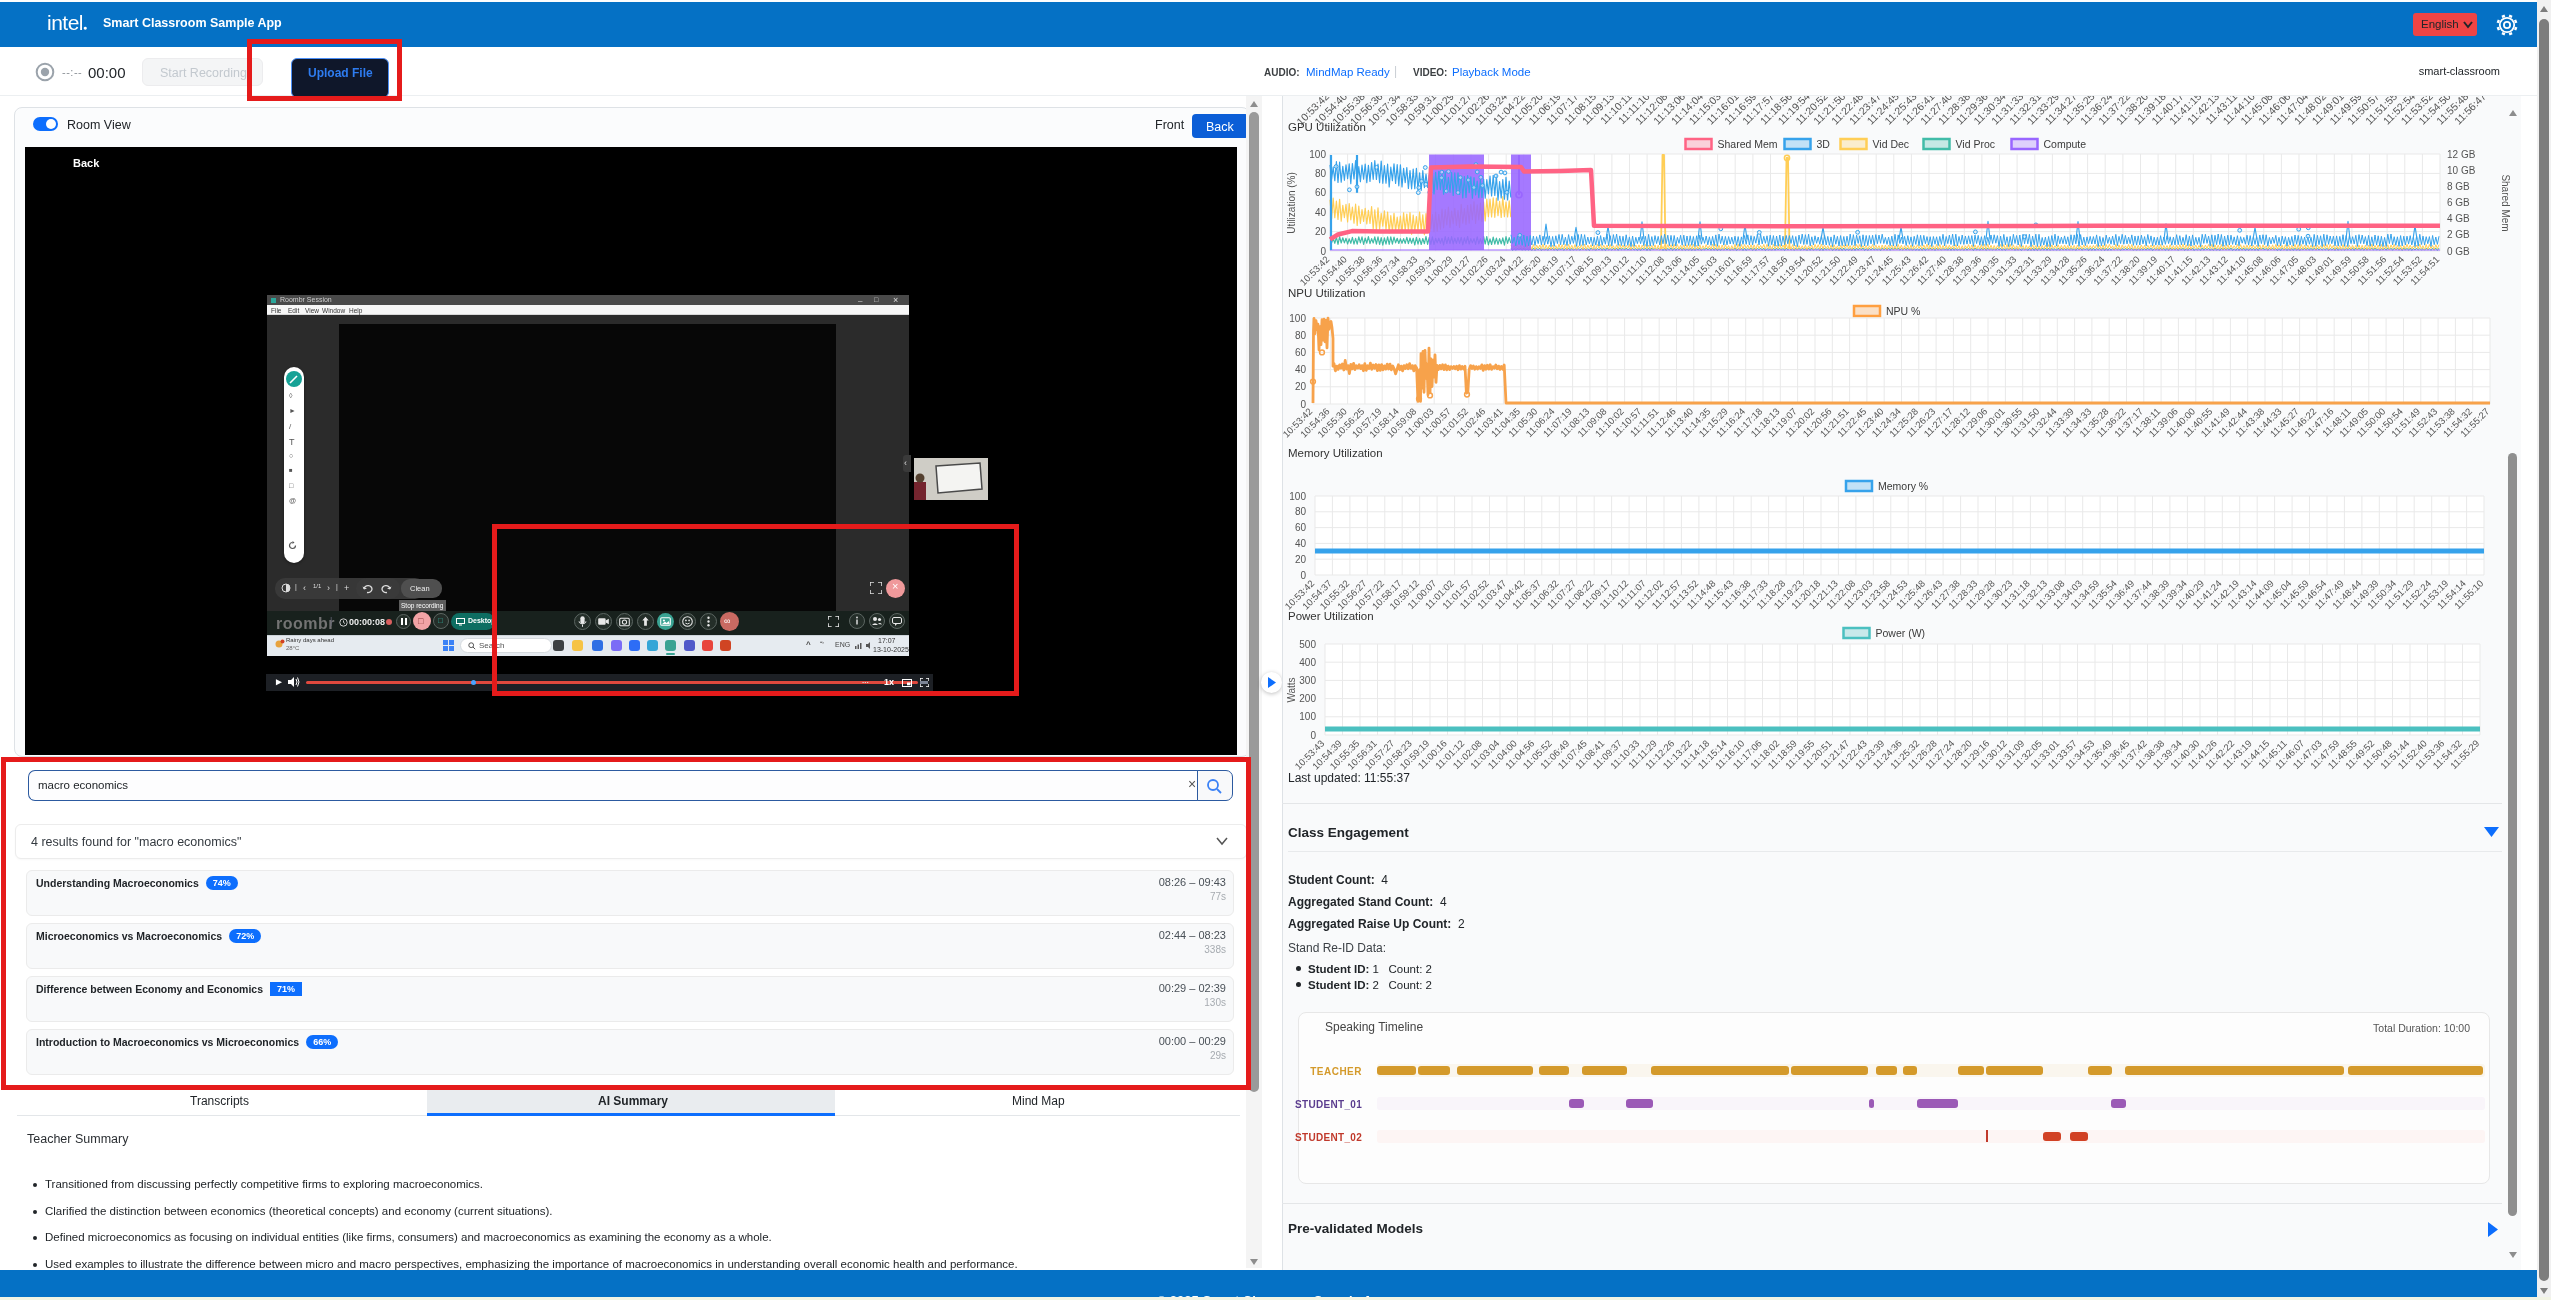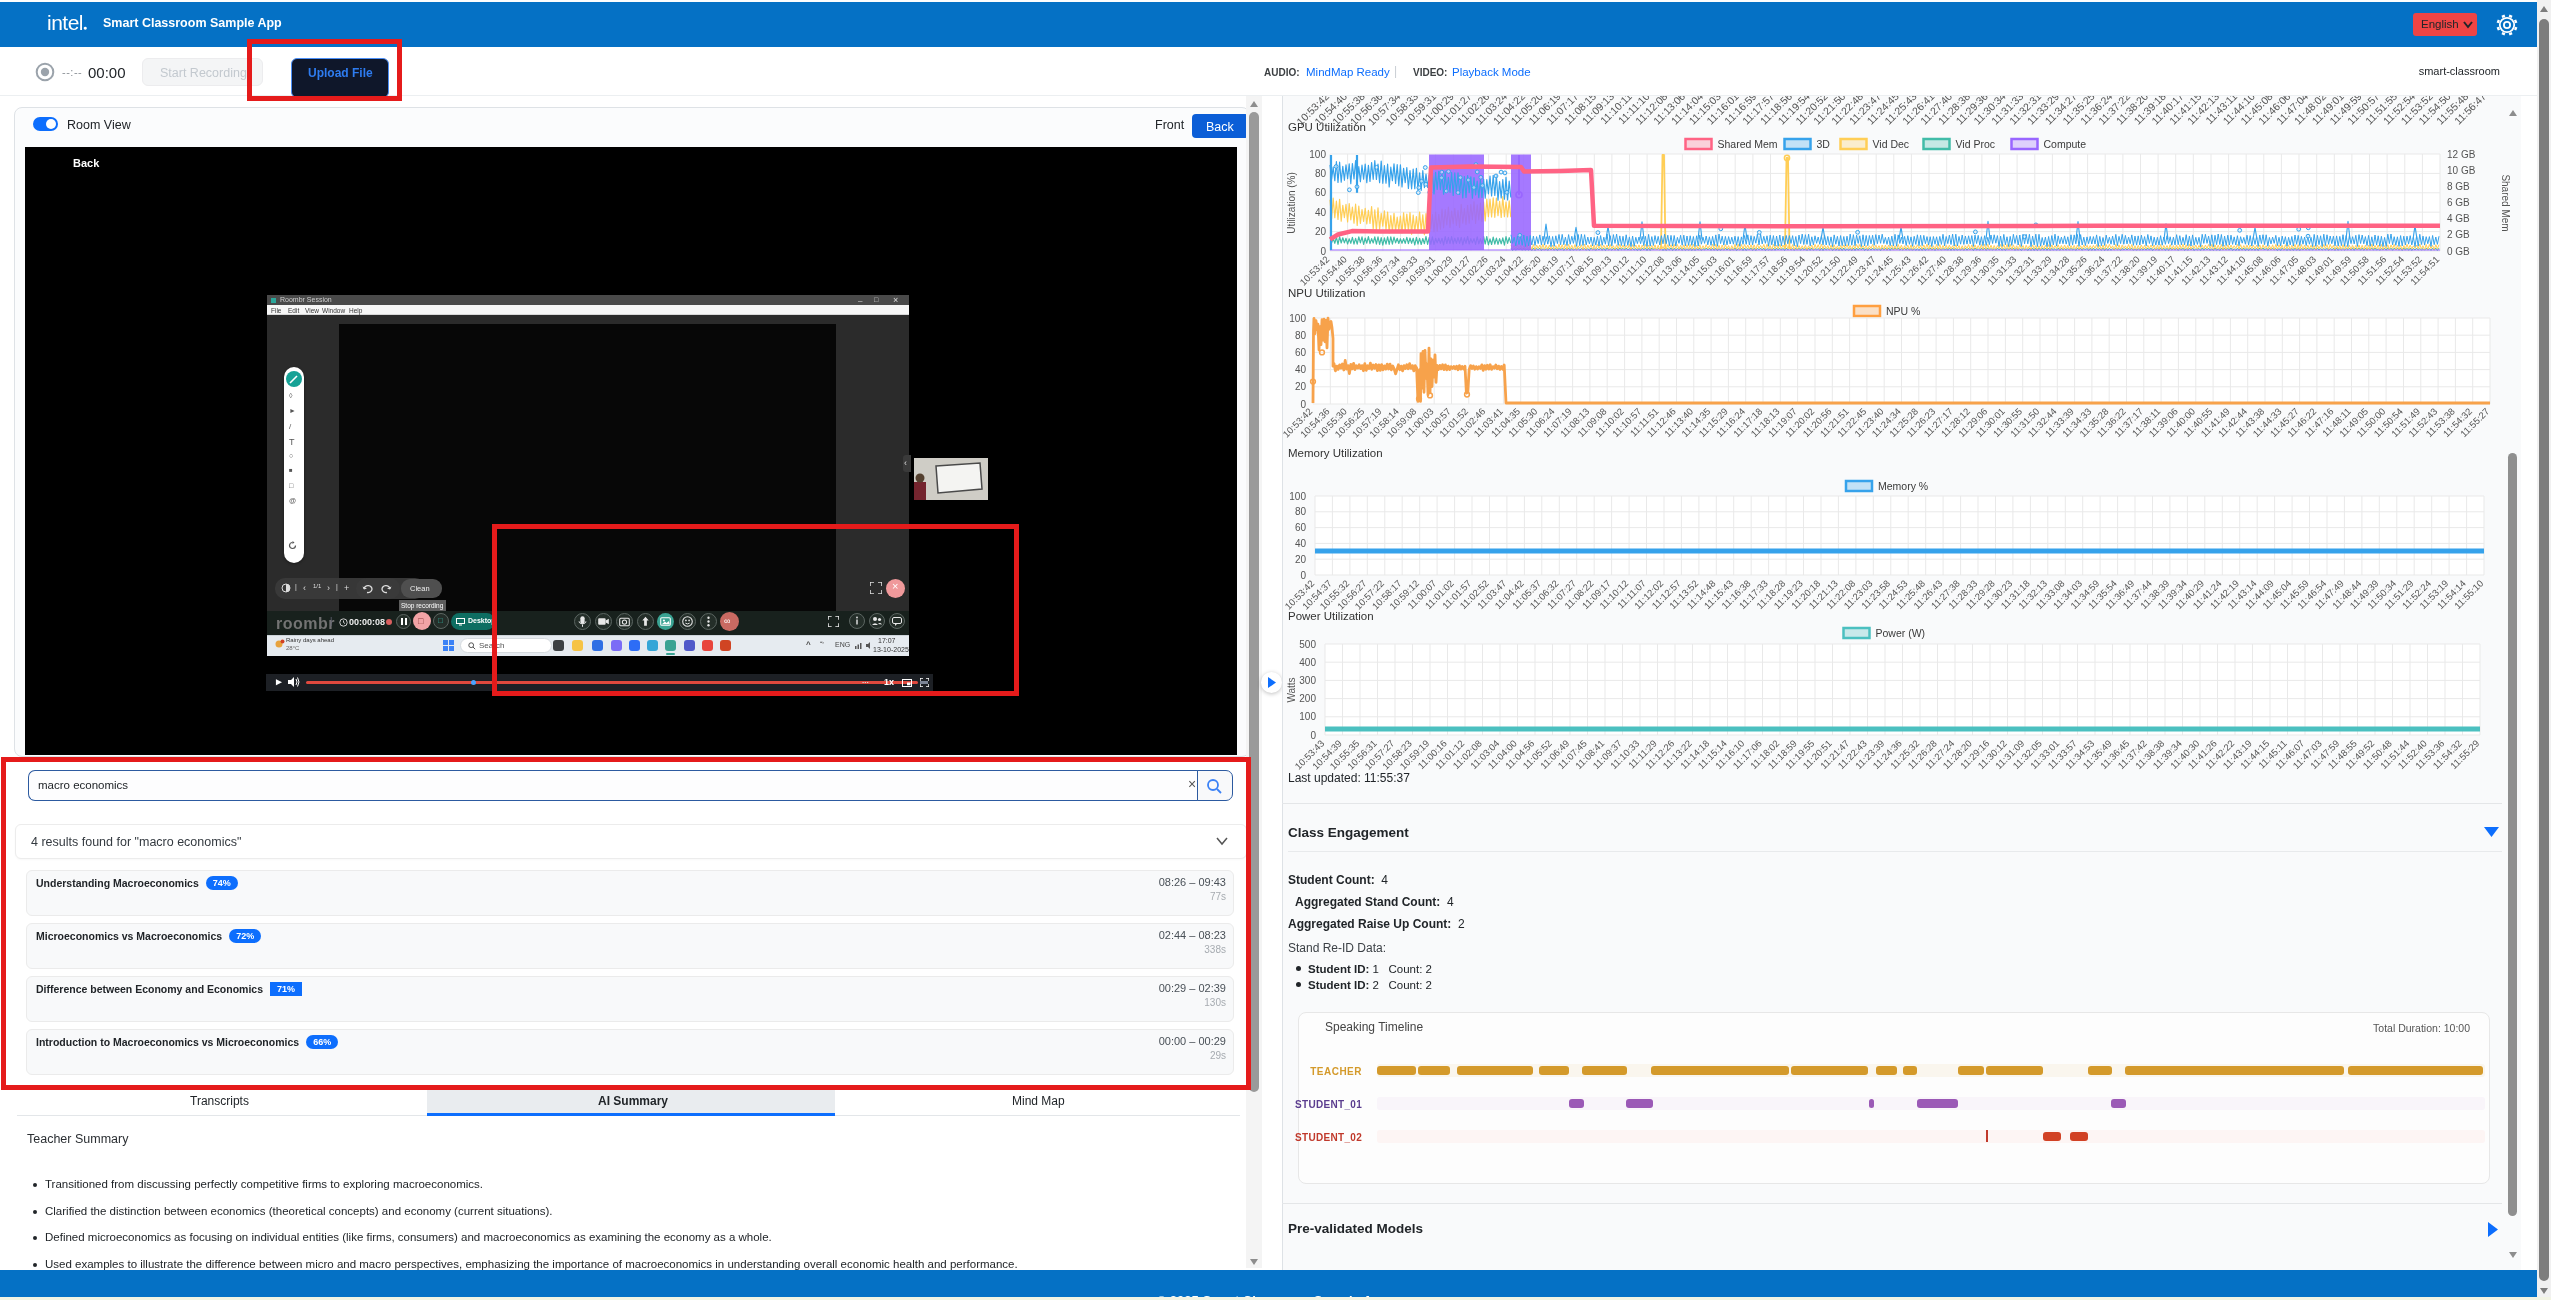--- a/index.html
+++ b/index.html
@@ -1106,21 +1106,21 @@
     <polyline points="43.0,633.0 1198.0,633.0" fill="none" stroke="#4bc0c0" stroke-width="5" stroke-opacity="1.0" stroke-linejoin="round"></polyline>
   </svg>
 <div style="position:absolute;left:1288px;top:772px;font-size:12px;color:#212529;font-weight:400;white-space:nowrap;line-height:1.15;">Last updated: 11:55:37</div>
 <div style="position:absolute;left:1282px;top:803px;width:1220px;height:1px;background:#e4e6e8;"></div>
 <div style="position:absolute;left:1288px;top:825px;font-size:13.5px;color:#212529;font-weight:700;white-space:nowrap;line-height:1.15;">Class Engagement</div>
 <svg style="position:absolute;left:2484px;top:826px" width="15" height="12">
     <polygon points="0,1 15,1 7.5,11" fill="#0d6efd"></polygon>
   </svg>
 <div style="position:absolute;left:1288px;top:851px;width:1214px;height:1px;background:#e8eaec;"></div>
 <div style="position:absolute;left:1288px;top:874px;font-size:12px;color:#212529;font-weight:400;white-space:nowrap;line-height:1.15;"><b>Student Count:</b>&nbsp; 4</div>
-<div style="position:absolute;left:1288px;top:896px;font-size:12px;color:#212529;font-weight:400;white-space:nowrap;line-height:1.15;margin-left:7px;"><b>Aggregated Stand Count:</b>&nbsp; 4</div>
+<div style="position:absolute;left:1288px;top:896px;font-size:12px;color:#212529;font-weight:400;white-space:nowrap;line-height:1.15;"><b>Aggregated Stand Count:</b>&nbsp; 4</div>
 <div style="position:absolute;left:1288px;top:918px;font-size:12px;color:#212529;font-weight:400;white-space:nowrap;line-height:1.15;text-align:right;"><b>Aggregated Raise Up Count:</b>&nbsp; 2</div>
 <div style="position:absolute;left:1288px;top:942px;font-size:12px;color:#3c4146;font-weight:400;white-space:nowrap;line-height:1.15;">Stand Re-ID Data:</div>
 <div style="position:absolute;left:1296px;top:966px;width:5px;height:5px;background:#212529;border-radius:50%;"></div>
 <div style="position:absolute;left:1308px;top:963px;font-size:11.5px;color:#212529;font-weight:400;white-space:nowrap;line-height:1.15;"><b>Student ID:</b> 1&nbsp;&nbsp; Count: 2</div>
 <div style="position:absolute;left:1296px;top:982px;width:5px;height:5px;background:#212529;border-radius:50%;"></div>
 <div style="position:absolute;left:1308px;top:979px;font-size:11.5px;color:#212529;font-weight:400;white-space:nowrap;line-height:1.15;"><b>Student ID:</b> 2&nbsp;&nbsp; Count: 2</div>
 <div style="position:absolute;left:1298px;top:1012px;width:1192px;height:172px;background:#fdfdfd;border:1px solid #e7e7e7;border-radius:8px;"></div>
 <div style="position:absolute;left:1325px;top:1021px;font-size:12px;color:#444;font-weight:400;white-space:nowrap;line-height:1.15;">Speaking Timeline</div>
 <div style="position:absolute;right:81px;top:1022px;font-size:10.5px;color:#555;font-weight:400;white-space:nowrap;line-height:1.15;">Total Duration: 10:00</div>
 <div style="position:absolute;right:1189px;top:1066px;font-size:10px;color:#d49a2b;font-weight:700;white-space:nowrap;line-height:1.15;letter-spacing:.5px;">TEACHER</div>

